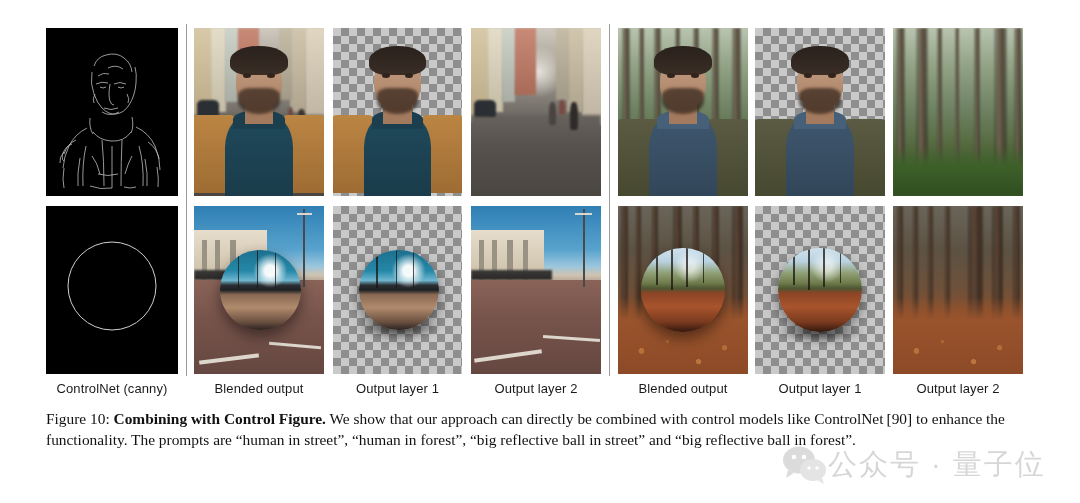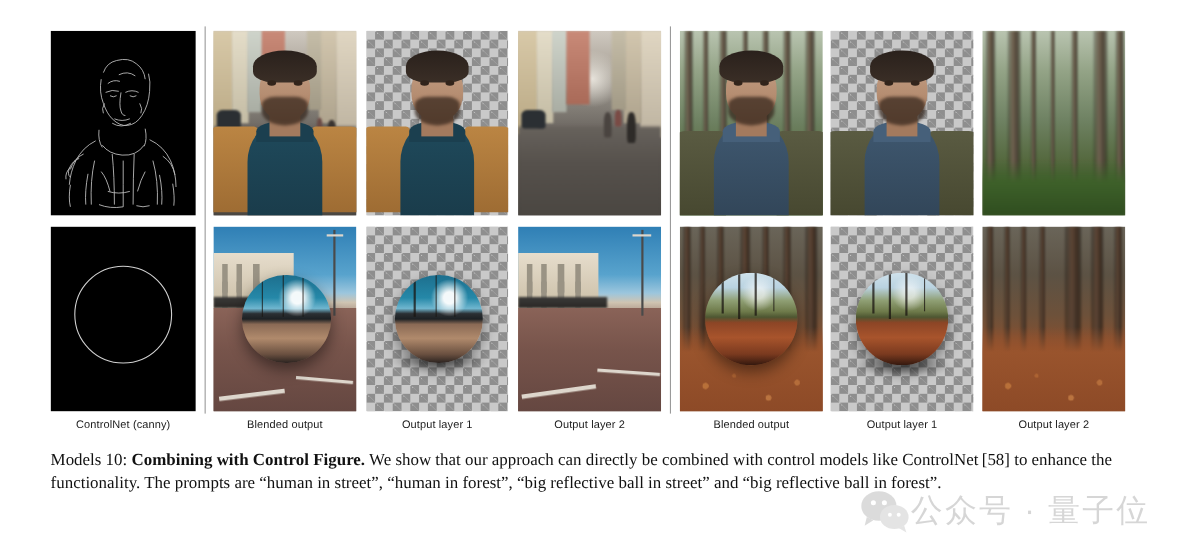--- a/index.html
+++ b/index.html
@@ -43,21 +43,21 @@
     left: 0; top: 0;
     width: 100%; height: 100%;
     overflow: hidden;
   }
 
   .col-label {
     position: absolute;
     top: 381px;
     text-align: center;
     font-family: "Liberation Sans", sans-serif;
-    font-size: 10px;
+    font-size: 13px;
     color: #1a1a1a;
     letter-spacing: 0.1px;
     white-space: nowrap;
   }
 
   
   .checker {
     position: absolute;
     left: 0; top: 0; width: 100%; height: 100%;
     background-color: #c9c9c9;
@@ -592,21 +592,21 @@
   <div class="col-label" style="left:46px;  width:132px;">ControlNet (canny)</div>
   <div class="col-label" style="left:194px; width:130px;">Blended output</div>
   <div class="col-label" style="left:333px; width:129px;">Output layer 1</div>
   <div class="col-label" style="left:471px; width:130px;">Output layer 2</div>
   <div class="col-label" style="left:618px; width:130px;">Blended output</div>
   <div class="col-label" style="left:755px; width:130px;">Output layer 1</div>
   <div class="col-label" style="left:893px; width:130px;">Output layer 2</div>
 
 </div>
 
-<div id="caption"><span>Models 10:</span><span> </span><b>Combining with Control Figure.</b><span> We show that our approach can directly be combined with control models like ControlNet [58] to enhance the functionality. The prompts are “human in street”, “human in forest”, “big reflective ball in street” and “big reflective ball in forest”.</span></div>
+<div id="caption"><span>Figure 10:</span><span> </span><b>Combining with Control Figure.</b><span> We show that our approach can directly be combined with control models like ControlNet [90] to enhance the functionality. The prompts are “human in street”, “human in forest”, “big reflective ball in street” and “big reflective ball in forest”.</span></div>
 
 <div id="watermark">
   <svg width="46" height="40" viewBox="0 0 46 40">
     <ellipse cx="17" cy="15" rx="16" ry="13.5" fill="#a8a8a8"></ellipse>
     <path d="M6 25 L4 33 L12 28 Z" fill="#a8a8a8"></path>
     <circle cx="12" cy="12" r="2.3" fill="#ffffff"></circle>
     <circle cx="22" cy="12" r="2.3" fill="#ffffff"></circle>
     <ellipse cx="31" cy="25" rx="13" ry="11" fill="#bdbdbd"></ellipse>
     <path d="M40 33 L42 39 L35 35 Z" fill="#bdbdbd"></path>
     <circle cx="27" cy="23" r="1.8" fill="#ffffff"></circle>

